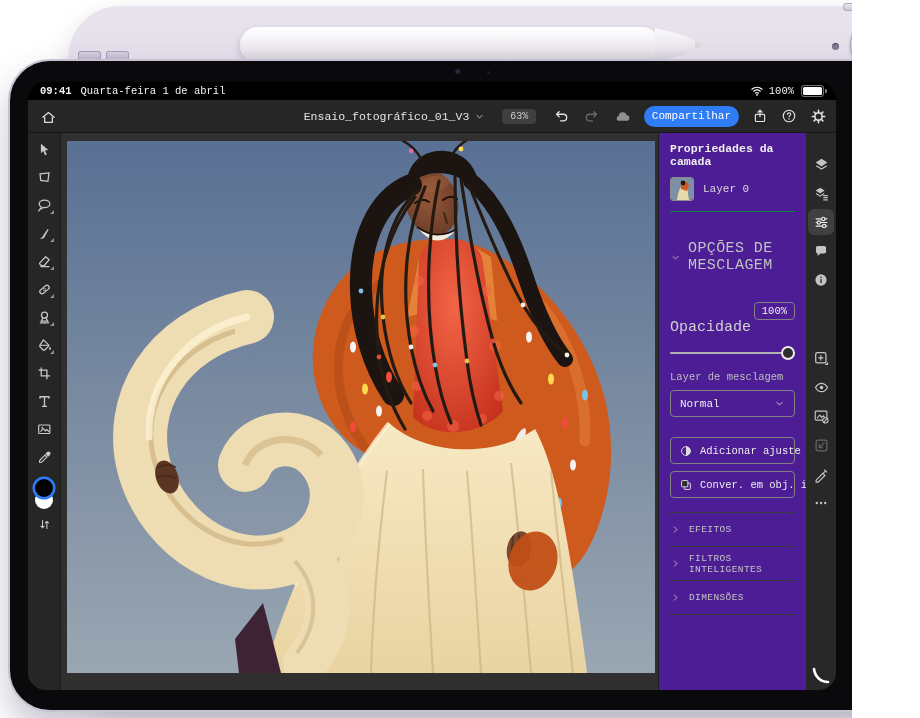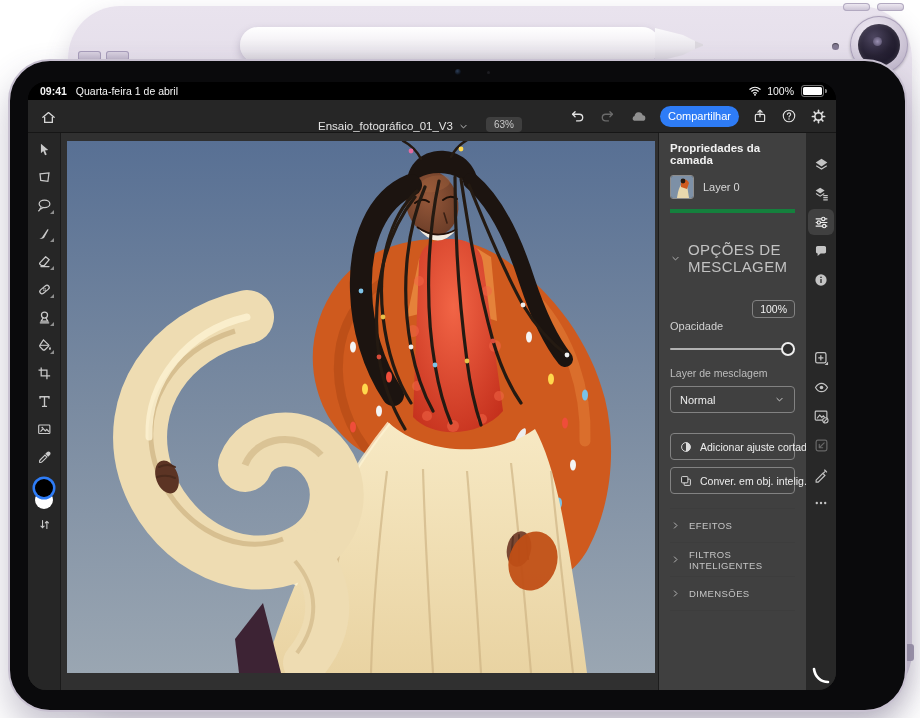--- a/index.html
+++ b/index.html
@@ -1,17 +1,17 @@
 <!DOCTYPE html>
 <html style="--accent: #2e7cf6; --fg-chip: #000000; --bg-chip: #ffffff; --sky-top: #587094; --sky-mid: #7a8ba1; --sky-bottom: #9aa6b2; --jacket: #cf5a1e; --jacket-light: #e5823a; --jacket-shadow: #a64312; --sweater: #c22d1a; --sweater-light: #f26546; --dress: #eedcb2; --dress-shadow: #cdb282; --dress-light: #fdf3d2; --skin: #7a4833; --skin-dark: #5c3424; --hair: #1c1410;"><head>
 <meta charset="utf-8">
 <style>
   html,body{margin:0;padding:0;background:#fff;}
-  .stage{position:relative;width:920px;height:718px;background:#ffffff;overflow:hidden;
-         font-family:Liberation Sans, sans-serif;-webkit-font-smoothing:antialiased;}
+  .stage{position:relative;width:852px;height:718px;background:#ffffff;overflow:hidden;
+         font-family:Liberation Mono, monospace;-webkit-font-smoothing:antialiased;}
 
   
   .back-ipad{position:absolute;left:68px;top:6px;width:844px;height:698px;border-radius:52px;
     background:linear-gradient(180deg,#e9e3ee 0%,#d9d2e0 35%,#cdc5d6 100%);
     box-shadow:0 10px 24px rgba(90,78,110,.22);}
   .back-btn{position:absolute;top:-3px;width:27px;height:8px;border-radius:4px;
     background:linear-gradient(#f2edf5,#c7bfd2);box-shadow:inset 0 0 0 1px #b2a9c0;}
   .back-btn.b1{left:775px}.back-btn.b2{left:809px}
   .camera-module{position:absolute;left:782px;top:10px;width:58px;height:58px;border-radius:50%;
     background:radial-gradient(circle at 36% 30%,#f0ebf4,#cfc7d8 58%,#b4aac1);
@@ -55,21 +55,21 @@
   .battery-nub{position:absolute;right:-3.5px;top:2.5px;width:2px;height:4px;background:rgba(255,255,255,.5);border-radius:0 1.5px 1.5px 0;}
 
   .app{position:absolute;left:0;top:18px;right:0;bottom:0;background:#262626;}
 
   
   .top-bar{position:absolute;left:0;top:0;width:100%;height:32px;background:#262626;
     border-bottom:1px solid #161616;}
   .home-btn{position:absolute;left:9px;top:6px;width:22px;height:22px;display:flex;align-items:center;
     justify-content:center;color:#d6d6d6;}
   .title-wrap{position:absolute;left:272px;top:0;width:240px;height:32px;display:flex;
-    align-items:flex-end;justify-content:center;gap:5px;}
+    align-items:center;justify-content:center;gap:5px;}
   .doc-title{font-size:11.5px;color:#e4e4e4;}
   .title-chev{color:#bdbdbd;display:flex;}
   .zoom-badge{margin-left:12px;background:#3f3f3f;color:#c9c9c9;font-size:10px;
     padding:2px 8px;border-radius:4px;}
   .tb-right{position:absolute;right:9px;top:0;height:32px;display:flex;align-items:center;gap:13px;}
   .tb-ic{display:flex;align-items:center;justify-content:center;color:#e2e2e2;}
   .tb-ic.dim{color:#6a6a6a;}
   .tb-ic.cloud{color:#8f8f8f;}
   .share-pill{background:var(--accent,#2e7cf6);color:#fff;font-size:11px;padding:5px 8px;
     border-radius:13px;line-height:1;}
@@ -89,32 +89,32 @@
     background:var(--fg-chip,#000);box-shadow:0 0 0 2.5px var(--accent,#2e7cf6);}
   .swap-tool{margin-top:7px;color:#c9c9c9;display:flex;}
 
   
   .canvas{position:absolute;left:33px;top:33px;right:178px;bottom:0;background:#303030;}
   .photo{position:absolute;left:6px;top:8px;right:3px;bottom:17px;background:#57709b;}
   .photo svg{display:block;width:100%;height:100%;}
 
   
   .right-panel{position:absolute;right:30px;top:33px;bottom:0;width:148px;box-sizing:border-box;
-    background:#404040;border-left:1px solid #1d1d1d;padding:0 11px;color:#cfcfcf;}
+    background:#4c1d95;border-left:1px solid #1d1d1d;padding:0 11px;color:#cfcfcf;}
   .panel-title{padding-top:9px;font-size:11.5px;font-weight:bold;color:#f0f0f0;}
   .layer-row{display:flex;align-items:center;gap:9px;margin-top:9px;padding-bottom:10px;
-    border-bottom:4px solid #15803d;}
+    border-bottom:1px solid #15803d;}
   .layer-thumb{width:22px;height:22px;border-radius:3px;border:1px solid #8d8d8d;overflow:hidden;flex:none;}
   .layer-thumb svg{display:block;}
   .layer-name{font-size:11px;color:#d8d8d8;}
   .blend-header{display:flex;gap:7px;align-items:center;margin-top:28px;font-size:15px;
     letter-spacing:.4px;color:#c2c2c2;}
   .blend-header .ic,.section-row .ic{display:flex;color:#b5b5b5;}
   .row-opacity{display:flex;justify-content:space-between;align-items:center;margin-top:11px;}
-  .opacity-label{font-size:11px;color:#d0d0d0;margin-top:34px;}
+  .opacity-label{font-size:15px;color:#d0d0d0;margin-top:34px;}
   .opacity-box{border:1px solid #828282;border-radius:4px;padding:2px 7px;font-size:10.5px;color:#f2f2f2;}
   .slider{margin-top:10px;position:relative;height:14px;}
   .slider-track{position:absolute;left:0;right:0;top:6px;height:2px;background:#b2b2b2;border-radius:1px;}
   .slider-handle{position:absolute;right:0;top:0;width:13px;height:13px;border-radius:50%;
     border:2px solid #ededed;background:#2e2e2e;box-sizing:border-box;width:14px;height:14px;}
   .blend-label{margin-top:11px;font-size:10.5px;color:#bdbdbd;}
   .select{margin-top:7px;height:25px;border:1px solid #828282;border-radius:4px;display:flex;
     align-items:center;justify-content:space-between;padding:0 9px;font-size:11px;color:#ececec;}
   .select .ic{display:flex;color:#cdcdcd;}
   .panel-btn{height:25px;border:1px solid #828282;border-radius:4px;display:flex;align-items:center;

